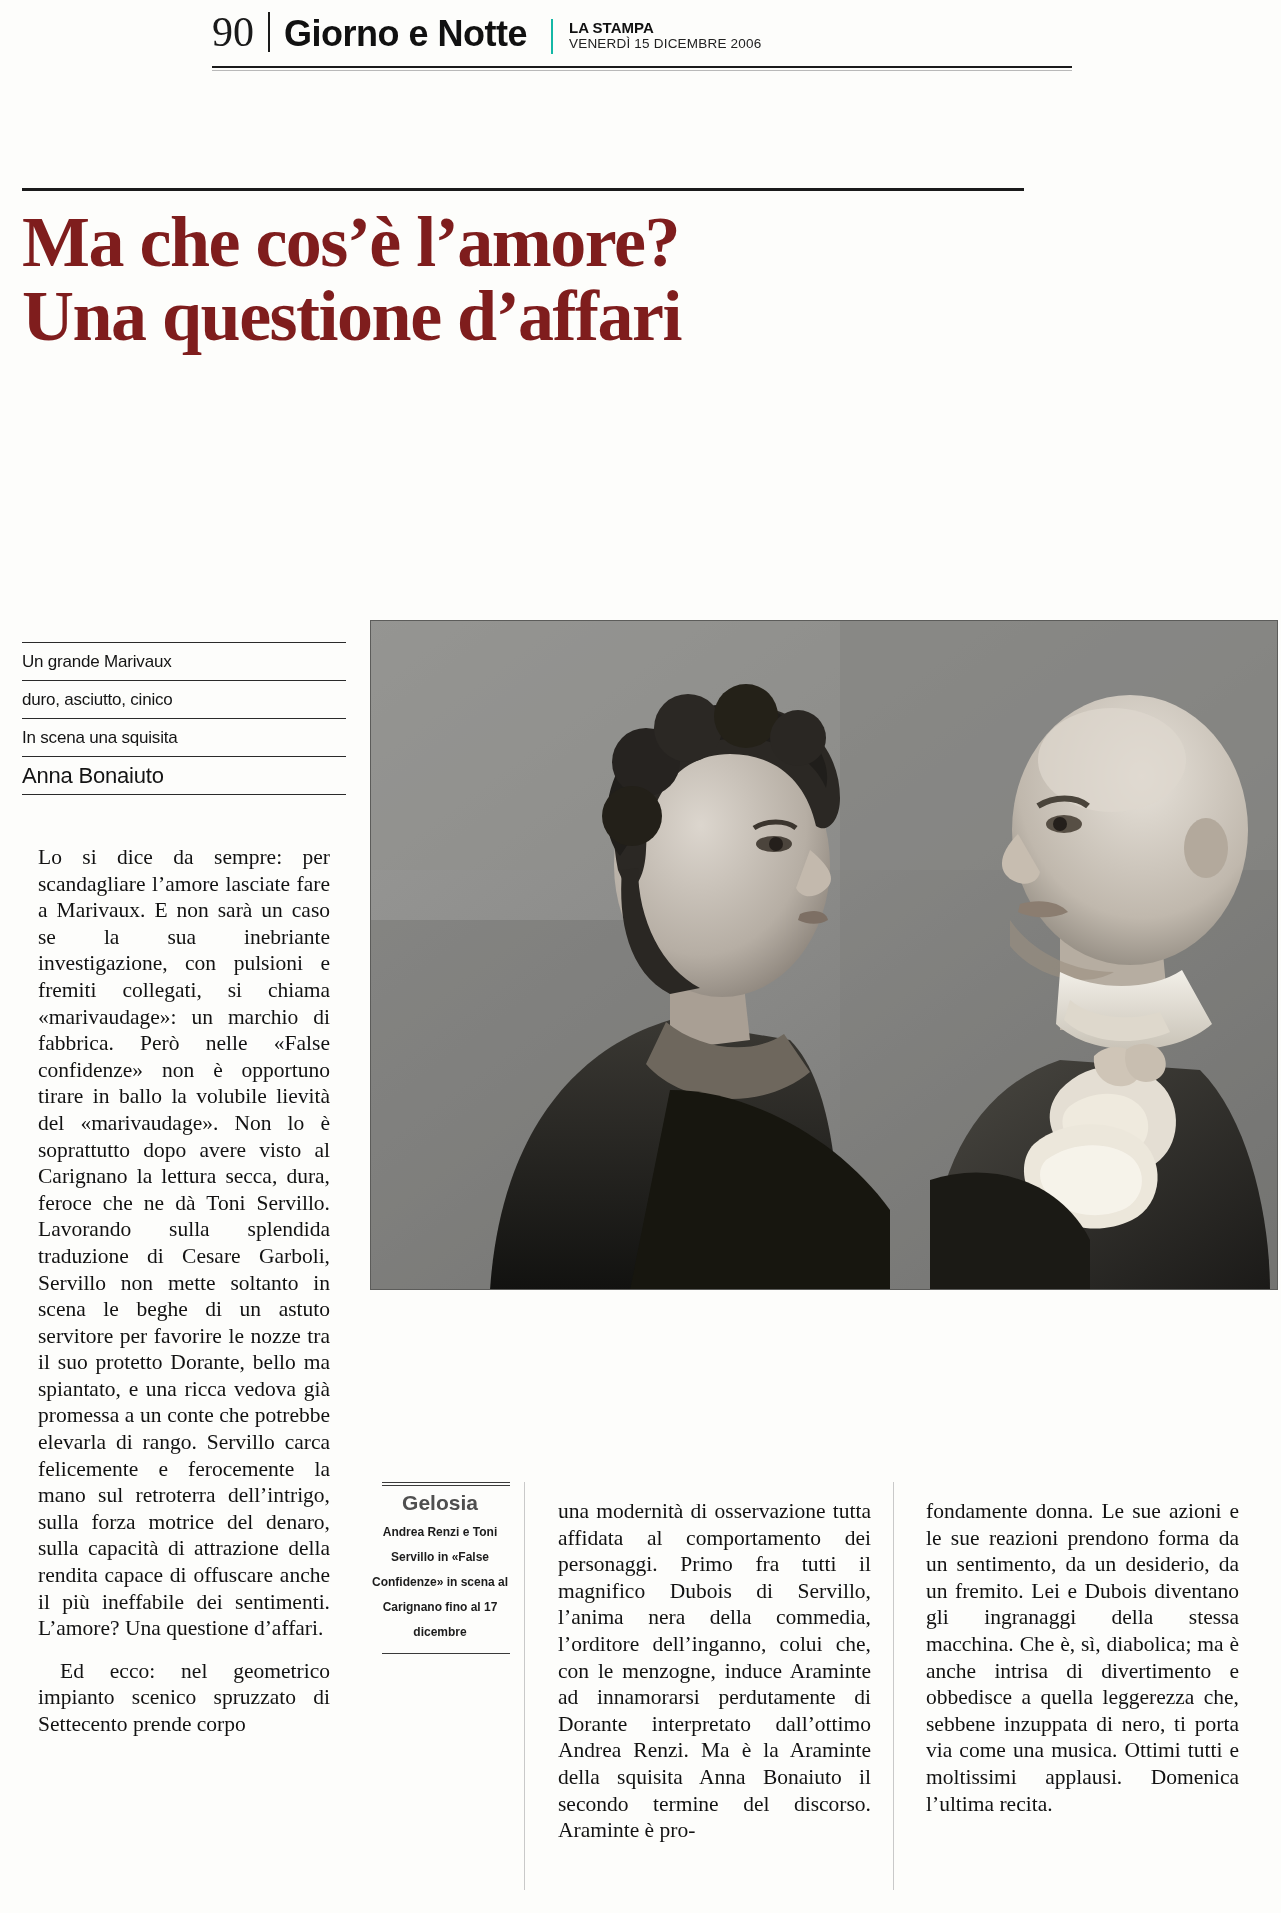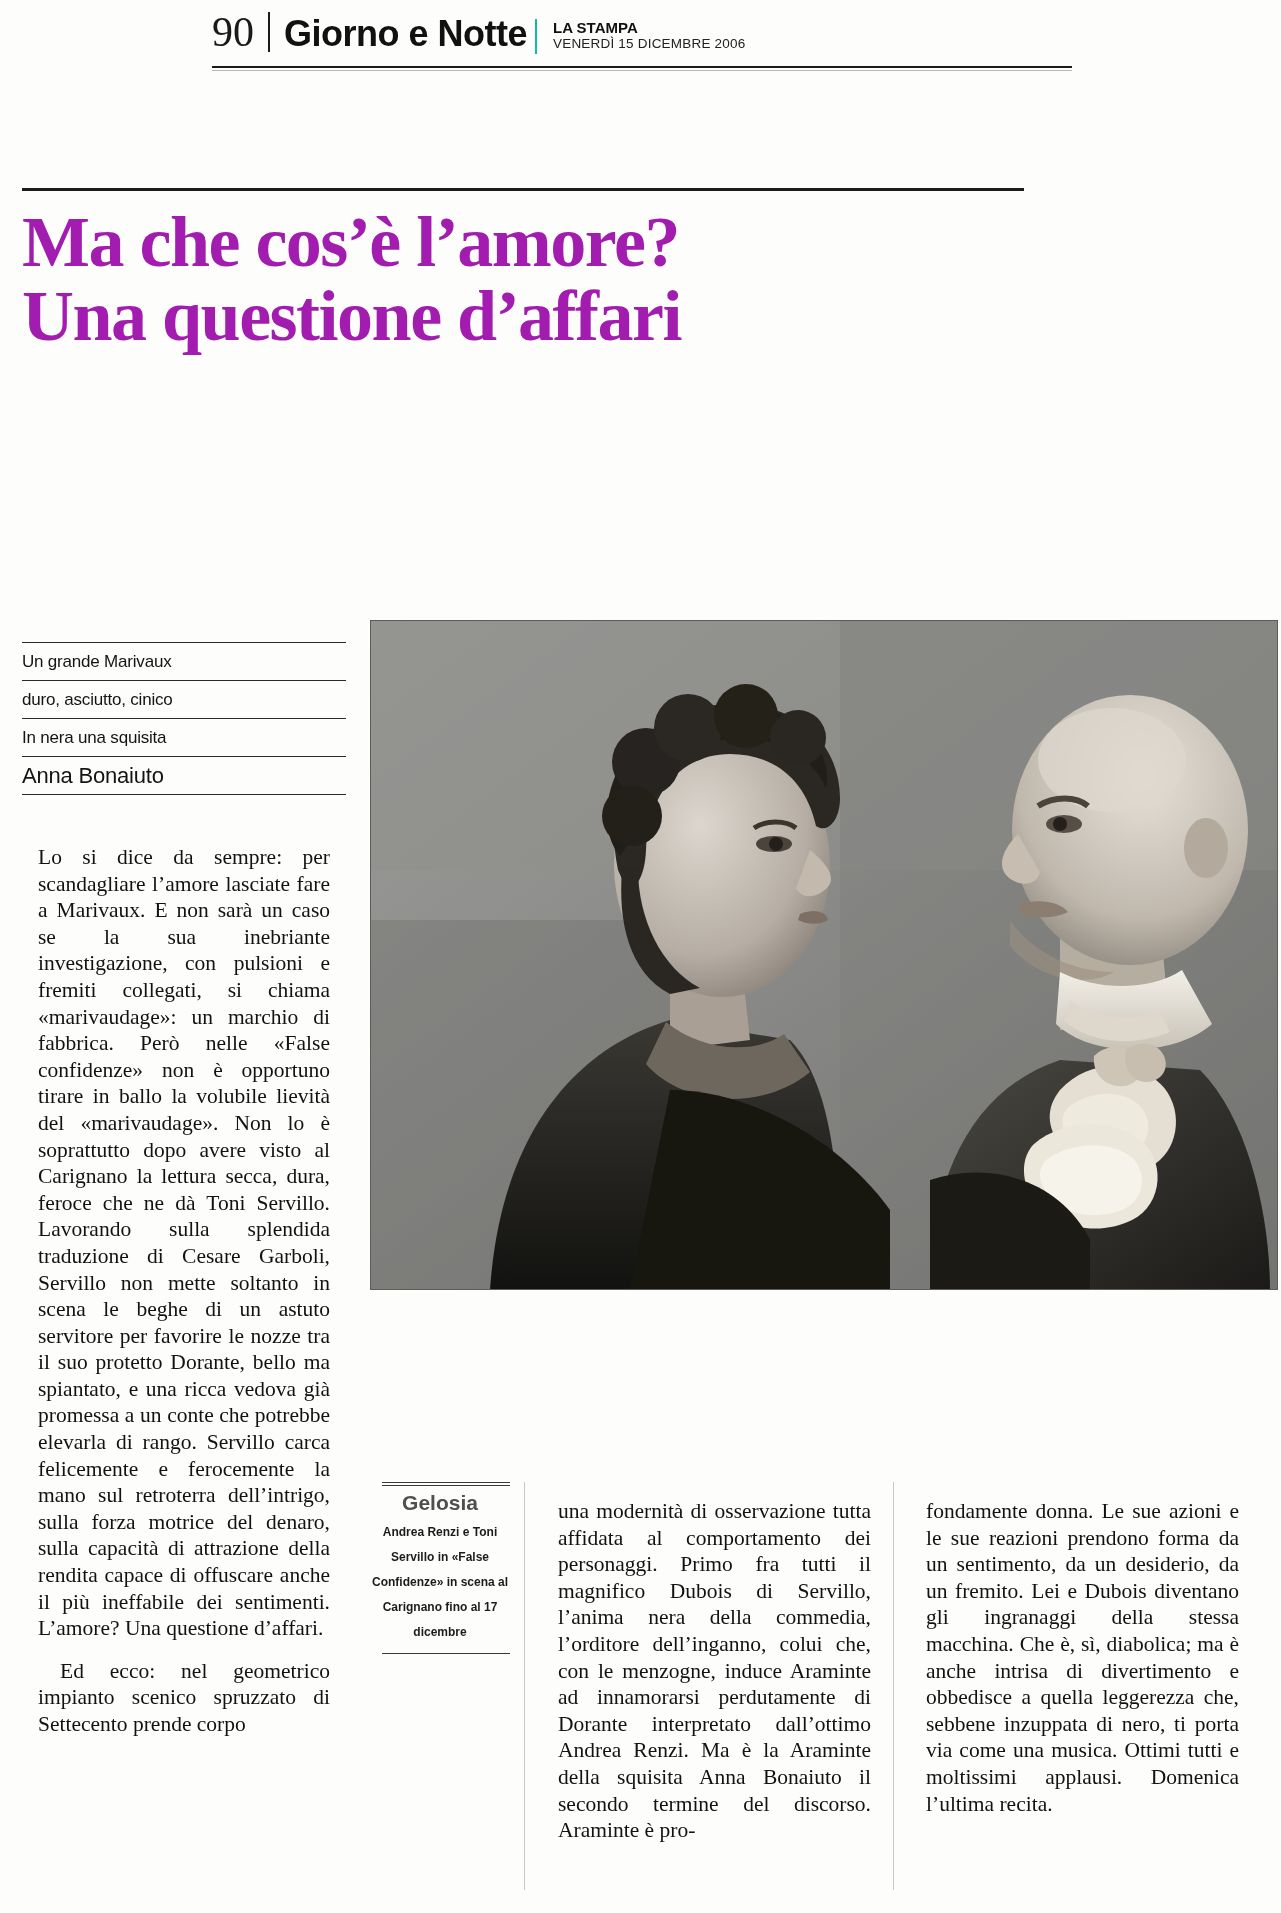--- a/index.html
+++ b/index.html
@@ -47,21 +47,21 @@
     margin-right: 14px;
     align-self: center;
   }
   .masthead-section {
     font-family: "Liberation Sans", sans-serif;
     font-weight: bold;
     font-size: 36px;
     line-height: 40px;
     letter-spacing: -0.5px;
     color: #111111;
-    padding-right: 8px;
+    padding-right: 24px;
   }
   .masthead-right {
     border-left: 2px solid #14b8a6;
     padding-left: 16px;
     padding-bottom: 2px;
   }
   .masthead-brand {
     font-family: "Liberation Sans", sans-serif;
     font-weight: bold;
     font-size: 15px;
@@ -113,21 +113,21 @@
   .kicker .place {
     color: #8d8d8d;
   }
   .headline {
     margin-top: 14px;
     font-family: "Liberation Serif", serif;
     font-weight: bold;
     font-size: 72px;
     line-height: 74px;
     letter-spacing: -1.5px;
-    color: #a21caf;
+    color: #7f1d1d;
   }
   .headline .line2 {
     display: block;
   }
 
   
   .deck {
     position: absolute;
     left: 22px;
     top: 642px;
@@ -247,21 +247,21 @@
       <span class="line2">Una questione d’affari</span>
     </div>
   </div>
 
   <div class="deck">
     <div class="deck-rule"></div>
     <div class="deck-line">Un grande Marivaux</div>
     <div class="deck-rule"></div>
     <div class="deck-line">duro, asciutto, cinico</div>
     <div class="deck-rule"></div>
-    <div class="deck-line">In nera una squisita</div>
+    <div class="deck-line">In scena una squisita</div>
     <div class="deck-rule"></div>
     <div class="deck-line last">Anna Bonaiuto</div>
     <div class="deck-rule"></div>
   </div>
 
   <div class="photo">
     <svg width="908" height="670" viewBox="0 0 908 670" preserveAspectRatio="none">
       <defs>
         <linearGradient id="bgG" x1="0" y1="0" x2="1" y2="1">
           <stop offset="0%" stop-color="#9b9b99"></stop>

